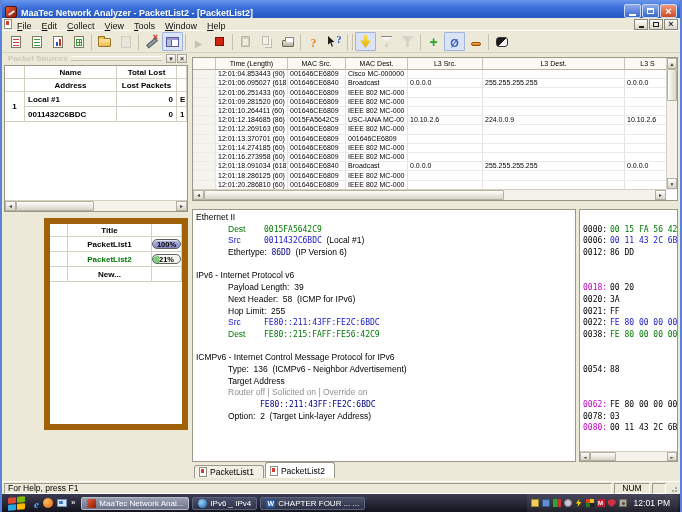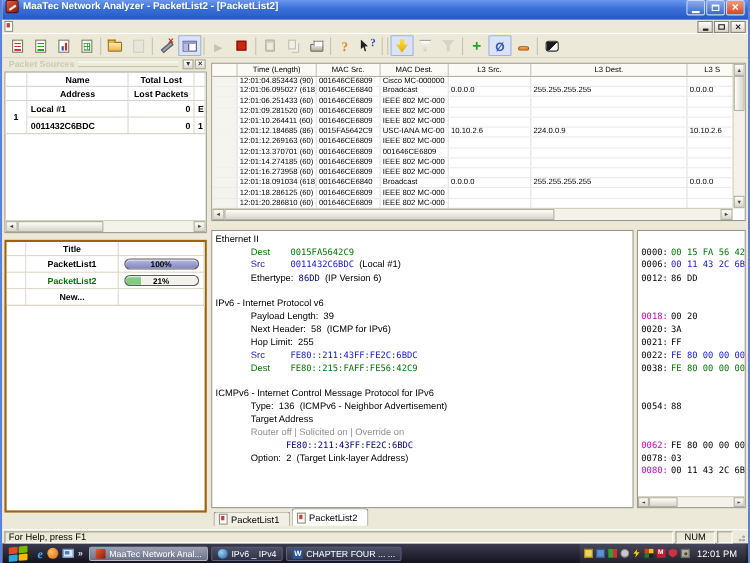--- a/index.html
+++ b/index.html
@@ -1,21 +1,21 @@
 <!DOCTYPE html>
 <html><head>
 <meta charset="utf-8">
 <style>
   html,body{margin:0;padding:0;background:#555;}
   *{box-sizing:border-box;}
   .app{position:relative;width:682px;height:512px;overflow:hidden;
        font-family:"Liberation Sans",sans-serif;background:#ECE9D8;
        border-left:2px solid #5a82d8;border-right:2px solid #5a82d8;}
   
-  .titlebar{height:18px;display:flex;align-items:flex-start;padding:0 3px;
+  .titlebar{height:18px;display:flex;align-items:flex-end;padding:0 3px;
     background:linear-gradient(180deg,#6a96ee 0%,#3a6fd8 45%,#2458c6 100%);}
   .app-icon{width:12px;height:12px;border-radius:2px;flex:0 0 auto;
     background:linear-gradient(135deg,#e85a3a,#8c1c08);border:1px solid #5a1204;position:relative;}
   .app-icon::before{content:"";position:absolute;left:2px;top:5px;width:7px;height:2px;background:#eee;transform:rotate(-35deg);}
   .title-text{color:#fff;font-weight:bold;font-size:9px;margin-left:4px;flex:1;
     white-space:nowrap;overflow:hidden;text-shadow:1px 1px 1px #00388020;}
   .cap-btn{width:17px;height:14px;margin-left:1px;border-radius:2px;display:flex;align-items:center;justify-content:center;
     background:linear-gradient(#8cabee,#3b67c8);border:1px solid #c8d8f8;color:#fff;}
   .cap-btn.close{background:linear-gradient(#f09a7c,#d04a22);}
   .wg-min{width:7px;height:2px;background:#fff;margin-top:7px;}
@@ -91,21 +91,21 @@
     display:flex;align-items:center;justify-content:center;font:7px/7px "Liberation Sans",sans-serif;color:#333;margin-left:1px;}
   .ph-pin::before{content:"▾";}
   .ph-x::before{content:"×";font-weight:bold;}
   .src-wrap{margin-top:1px;height:147px;border:1px solid #9a978a;background:#fff;position:relative;overflow:hidden;}
   .src-grid{display:grid;grid-template-columns:20px 92px 60px 1fr;grid-template-rows:13px 13px 15px 15px;}
   .sc{border-right:1px solid #d4d0c0;border-bottom:1px solid #d4d0c0;font-size:8px;font-weight:bold;
       display:flex;align-items:center;justify-content:center;background:#fff;overflow:hidden;white-space:nowrap;}
   .sc-left{justify-content:flex-start;padding-left:3px;}
   .sc-right{justify-content:flex-end;padding-right:3px;}
   .hsplit{height:6px;}
-  .lists-wrap{height:248px;border:2px solid #a16207;background:#fff;overflow:hidden;}
+  .lists-wrap{height:212px;border:6px solid #a16207;background:#fff;overflow:hidden;margin-left:40px;}
   .lst-grid{display:grid;grid-template-columns:18px 84px 1fr;grid-template-rows:13px 15px 15px 15px;}
   .pill{position:relative;width:68px;height:10px;border:1px solid #5f5f5f;border-radius:5px;overflow:hidden;
         box-shadow:inset 0 1px 1px #ffffffaa;}
   .pill span{position:absolute;inset:0;text-align:center;font:bold 7.5px/10px "Liberation Sans",sans-serif;color:#000;}
   
   .sbh{position:absolute;left:0;right:0;bottom:0;height:11px;background:#f4f2ea;display:flex;border-top:1px solid #d4d0c0;}
   .sb-btn{width:11px;height:100%;background:linear-gradient(#fdfdfb,#d8d4c8);border:1px solid #b4b0a0;
     display:flex;align-items:center;justify-content:center;font-size:5px;color:#444;flex:0 0 auto;}
   .sb-thumb{background:linear-gradient(180deg,#fdfdfb,#d8d4c8);border:1px solid #b4b0a0;border-radius:1px;height:100%;flex:0 0 auto;}
   .sbv{position:absolute;top:0;right:0;bottom:11px;width:11px;background:#f4f2ea;display:flex;flex-direction:column;border-left:1px solid #d4d0c0;}
@@ -199,20 +199,21 @@
         <i class="wg-min"></i>
       </span>
     <span class="cap-btn">
         <i class="wg-restore"></i>
       </span>
     <span class="cap-btn close wg-close"></span>
   </div>
 
   <div class="menubar">
     <span class="mini-doc"></span>
+    <span id="menu-items"><span class="menu-item"><u>F</u>ile</span><span class="menu-item"><u>E</u>dit</span><span class="menu-item"><u>C</u>ollect</span><span class="menu-item"><u>V</u>iew</span><span class="menu-item"><u>T</u>ools</span><span class="menu-item"><u>W</u>indow</span><span class="menu-item"><u>H</u>elp</span></span>
     <span class="spacer"></span>
     <span class="mdi-btn">
         <i class="mg-min"></i>
       </span>
     <span class="mdi-btn">
         <i class="mg-restore"></i>
       </span>
     <span class="mdi-btn mg-close"></span>
   </div>
 

